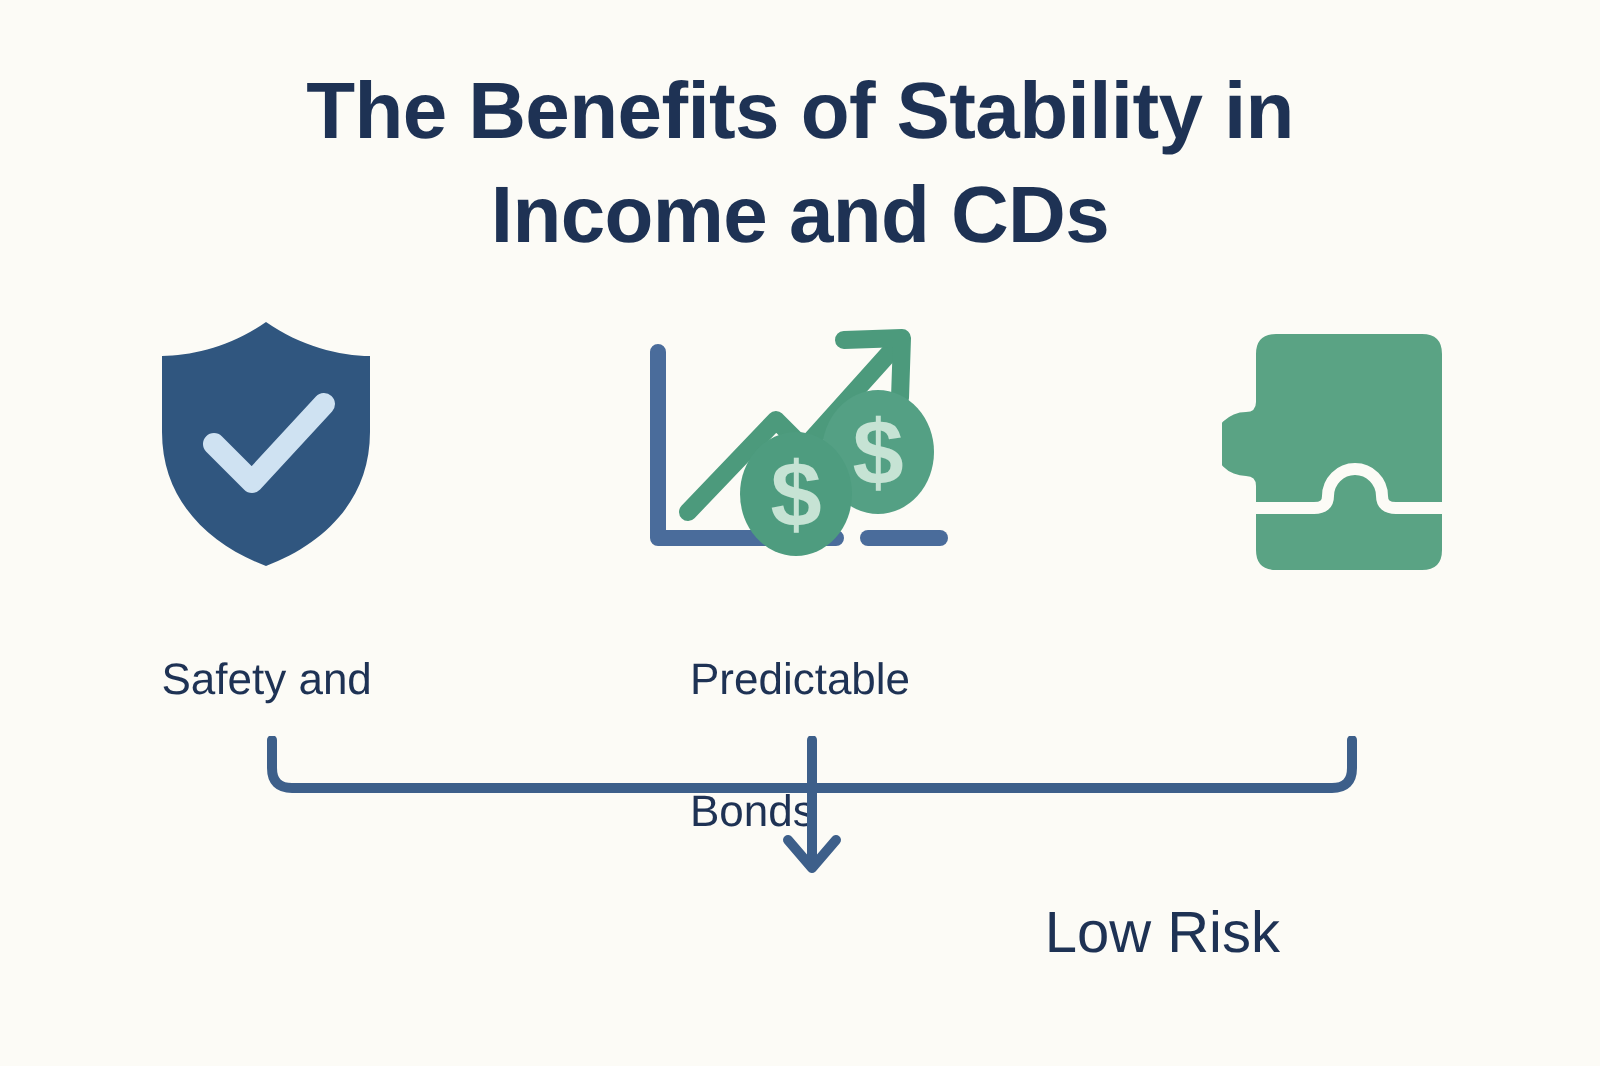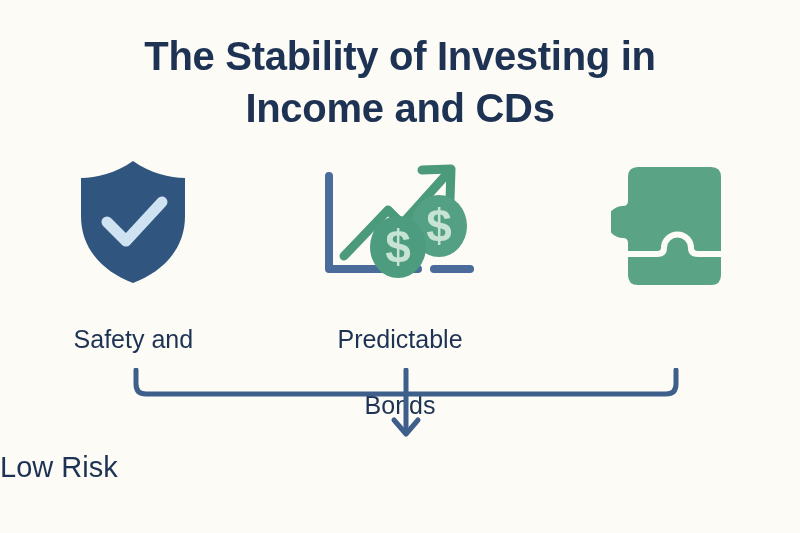--- a/index.html
+++ b/index.html
@@ -57,54 +57,53 @@
     align-items: center;
   }
   .icon-wrap {
     height: 135px;
     display: flex;
     align-items: center;
     justify-content: center;
   }
   .col-label {
     margin-top: 4px;
-    text-align: center;
     color: #1E3254;
-    font-size: 25px;
+    font-size: 22px;
     line-height: 33px;
     font-weight: normal;
     white-space: pre-line;
   }
 
   
   .bracket-wrap {
     position: absolute;
     left: 130px;
     top: 368px;
     width: 552px;
     height: 80px;
   }
   .outcome {
     position: absolute;
     left: 0;
     top: 448px;
     width: 640px;
-    text-align: left;
+    text-align: right;
     color: #1E3254;
     font-size: 29px;
     line-height: 38px;
   }
 </style>
 </head>
 <body>
 
 <div id="infographic">
 
   <div class="title-block">
-    <span class="title-line">The Stability of Investing in</span>
+    <span class="title-line">The Benefits of Stability in</span>
     <span class="title-line">Income and CDs</span>
   </div>
 
   <div class="columns">
 
     <div class="column">
       <div class="icon-wrap">
         <svg width="118" height="128" viewBox="0 0 118 128" aria-hidden="true">
           <path d="M59 3 C42 15 22 20 7 20 L7 58 C7 92 30 114 59 125 C88 114 111 92 111 58 L111 20 C96 20 76 15 59 3 Z" fill="#30567F"></path>
           <path d="M33 64 L52 83 L88 44" fill="none" stroke="#CFE2F2" stroke-width="11" stroke-linecap="round" stroke-linejoin="round"></path>

